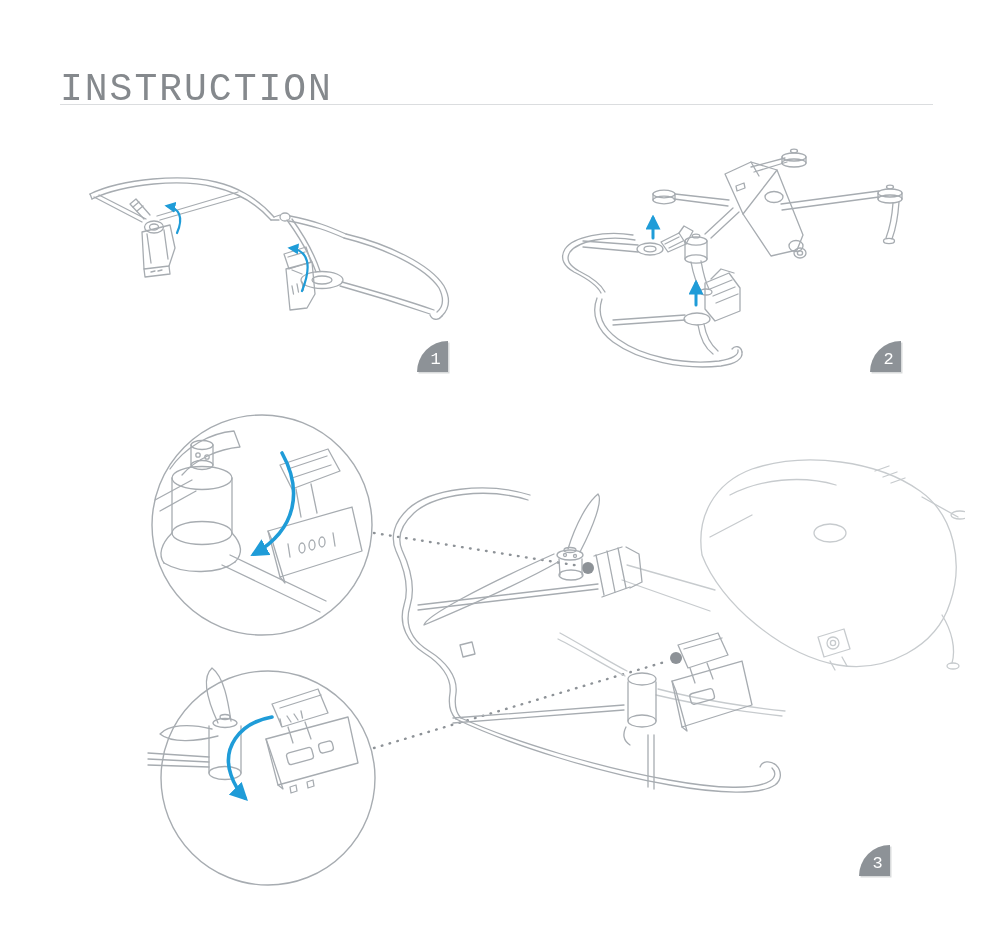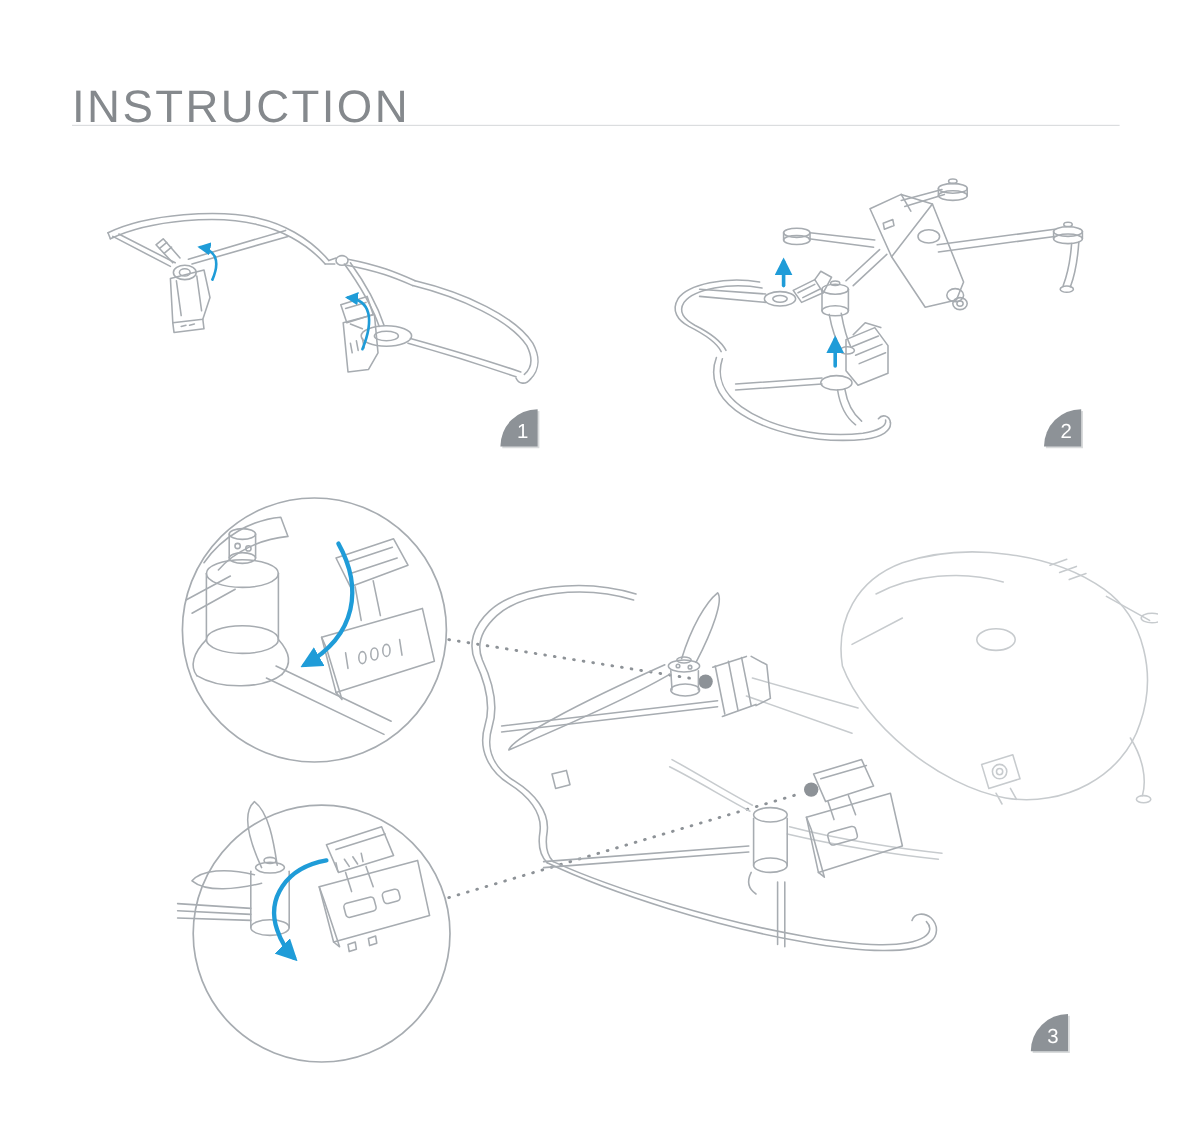--- a/index.html
+++ b/index.html
@@ -1,21 +1,21 @@
 <!DOCTYPE html>
 <html style="--accent-blue: #1f9cd8; --badge-gray: #8d9297; --line-gray: #a7acb1; --line-faint: #c7cbce; --connector-gray: #8d9297; --divider-gray: #dbdddf; --title-gray: #85898d; --background: #ffffff;"><head>
 <meta charset="utf-8">
 <style>
   html,body { margin:0; padding:0; }
   body {
     width:1000px; height:938px; position:relative; overflow:hidden;
     background: var(--background,#ffffff);
     font-family:"Liberation Sans", sans-serif;
   }
-  .page { position:absolute; inset:0; }
+  .page { position:absolute; inset:0;font-family:Liberation Mono, monospace; }
   .title {
     position:absolute; left:60px; top:46px;
     font-size:38px; font-weight:300; letter-spacing:2px; line-height:1;
     color: var(--title-gray,#85898d);
   }
   .divider {
     position:absolute; left:60px; top:104px; width:873px; height:1px;
     background: var(--divider-gray,#dbdddf);
   }
   .fig { position:absolute; }

